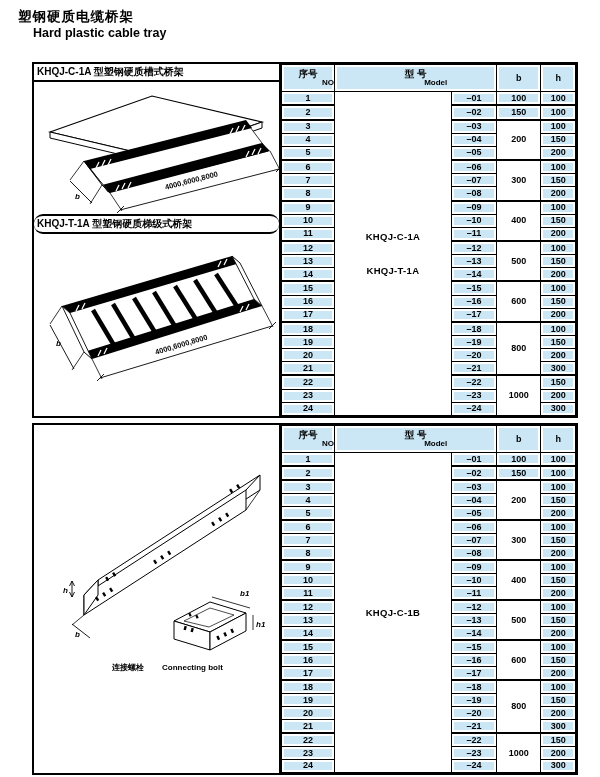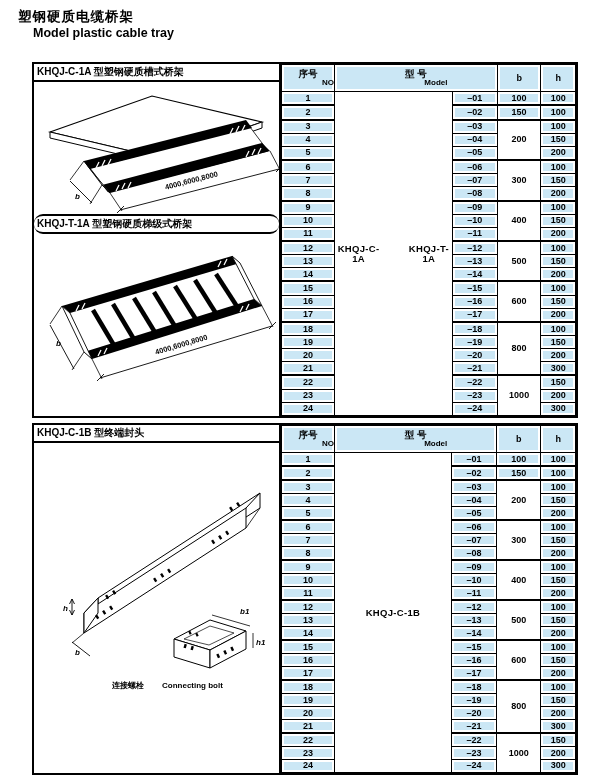--- a/index.html
+++ b/index.html
@@ -27,31 +27,31 @@
     font-weight:bold;font-size:9px;line-height:1;overflow:hidden;
   }
   thead tr{height:27px;}
   thead th{border-bottom:2px solid #000;}
   .fill{background:#cbe7f5;box-shadow:inset 0 0 0 2px #fff;}
   .merged{background:#fff;}
   .model-cell{background:#fff;}
   tr.gs td{border-top:2px solid #000;}
   th .zh{font-size:9.5px;}
   th .en{font-size:8px;margin-top:1px;padding-left:40px;}
-  .model-names{display:flex;flex-direction:row;align-items:center;justify-content:center;gap:24px;font-size:9.5px;font-weight:bold;letter-spacing:.3px;}
+  .model-names{display:flex;flex-direction:column;align-items:center;justify-content:center;gap:24px;font-size:9.5px;font-weight:bold;letter-spacing:.3px;}
   svg text{font-family:"Liberation Sans","DejaVu Sans",sans-serif;fill:#000;}
   .dim{font-size:7.5px;font-weight:bold;}
   .dimvar{font-size:8px;font-weight:bold;font-style:italic;}
   .cap{font-size:8px;font-weight:bold;}
 </style>
 </head>
 <body>
 
 <div class="title-zh">塑钢硬质电缆桥架</div>
-<div class="title-en">Model plastic cable tray</div>
+<div class="title-en">Hard plastic cable tray</div>
 
 <div class="panel" id="panel1">
   <div class="draw-area">
     <div class="section-title">KHQJ-C-1A 型塑钢硬质槽式桥架</div>
 
     <svg width="247" height="132" viewBox="0 0 247 132">
 
       <polygon points="16,50 118,14 228,40 126,76" fill="#fff" stroke="#000" stroke-width="1.2"></polygon>
       <polygon points="16,50 126,76 126,82 16,56" fill="#fff" stroke="#000" stroke-width="1"></polygon>
       <polygon points="126,76 228,40 228,46 126,82" fill="#fff" stroke="#000" stroke-width="1"></polygon>
@@ -290,21 +290,20 @@
           <td class="fill">24</td>
           <td class="fill">–24</td>
           <td class="fill">300</td>
         </tr>
       </tbody>
   </table>
 </div>
 
 <div class="panel" id="panel2">
   <div class="draw-area">
-    <div class="section-title">KHQJ-C-1B 型终端封头</div>
 
     <svg width="247" height="328" viewBox="0 0 247 328">
 
       <polygon points="64,155 226,50 226,65 64,170" fill="#fff" stroke="#000" stroke-width="1"></polygon>
       <polygon points="50,170 212,65 212,85 50,190" fill="#fff" stroke="#000" stroke-width="1"></polygon>
       <line x1="64" y1="155" x2="50" y2="170" stroke="#000" stroke-width="1"></line>
       <line x1="226" y1="50" x2="212" y2="65" stroke="#000" stroke-width="1"></line>
       <line x1="226" y1="65" x2="212" y2="85" stroke="#000" stroke-width="0.8"></line>
       <polygon points="50,170 64,155 64,170 50,190" fill="#fff" stroke="#000" stroke-width="1"></polygon>
 

